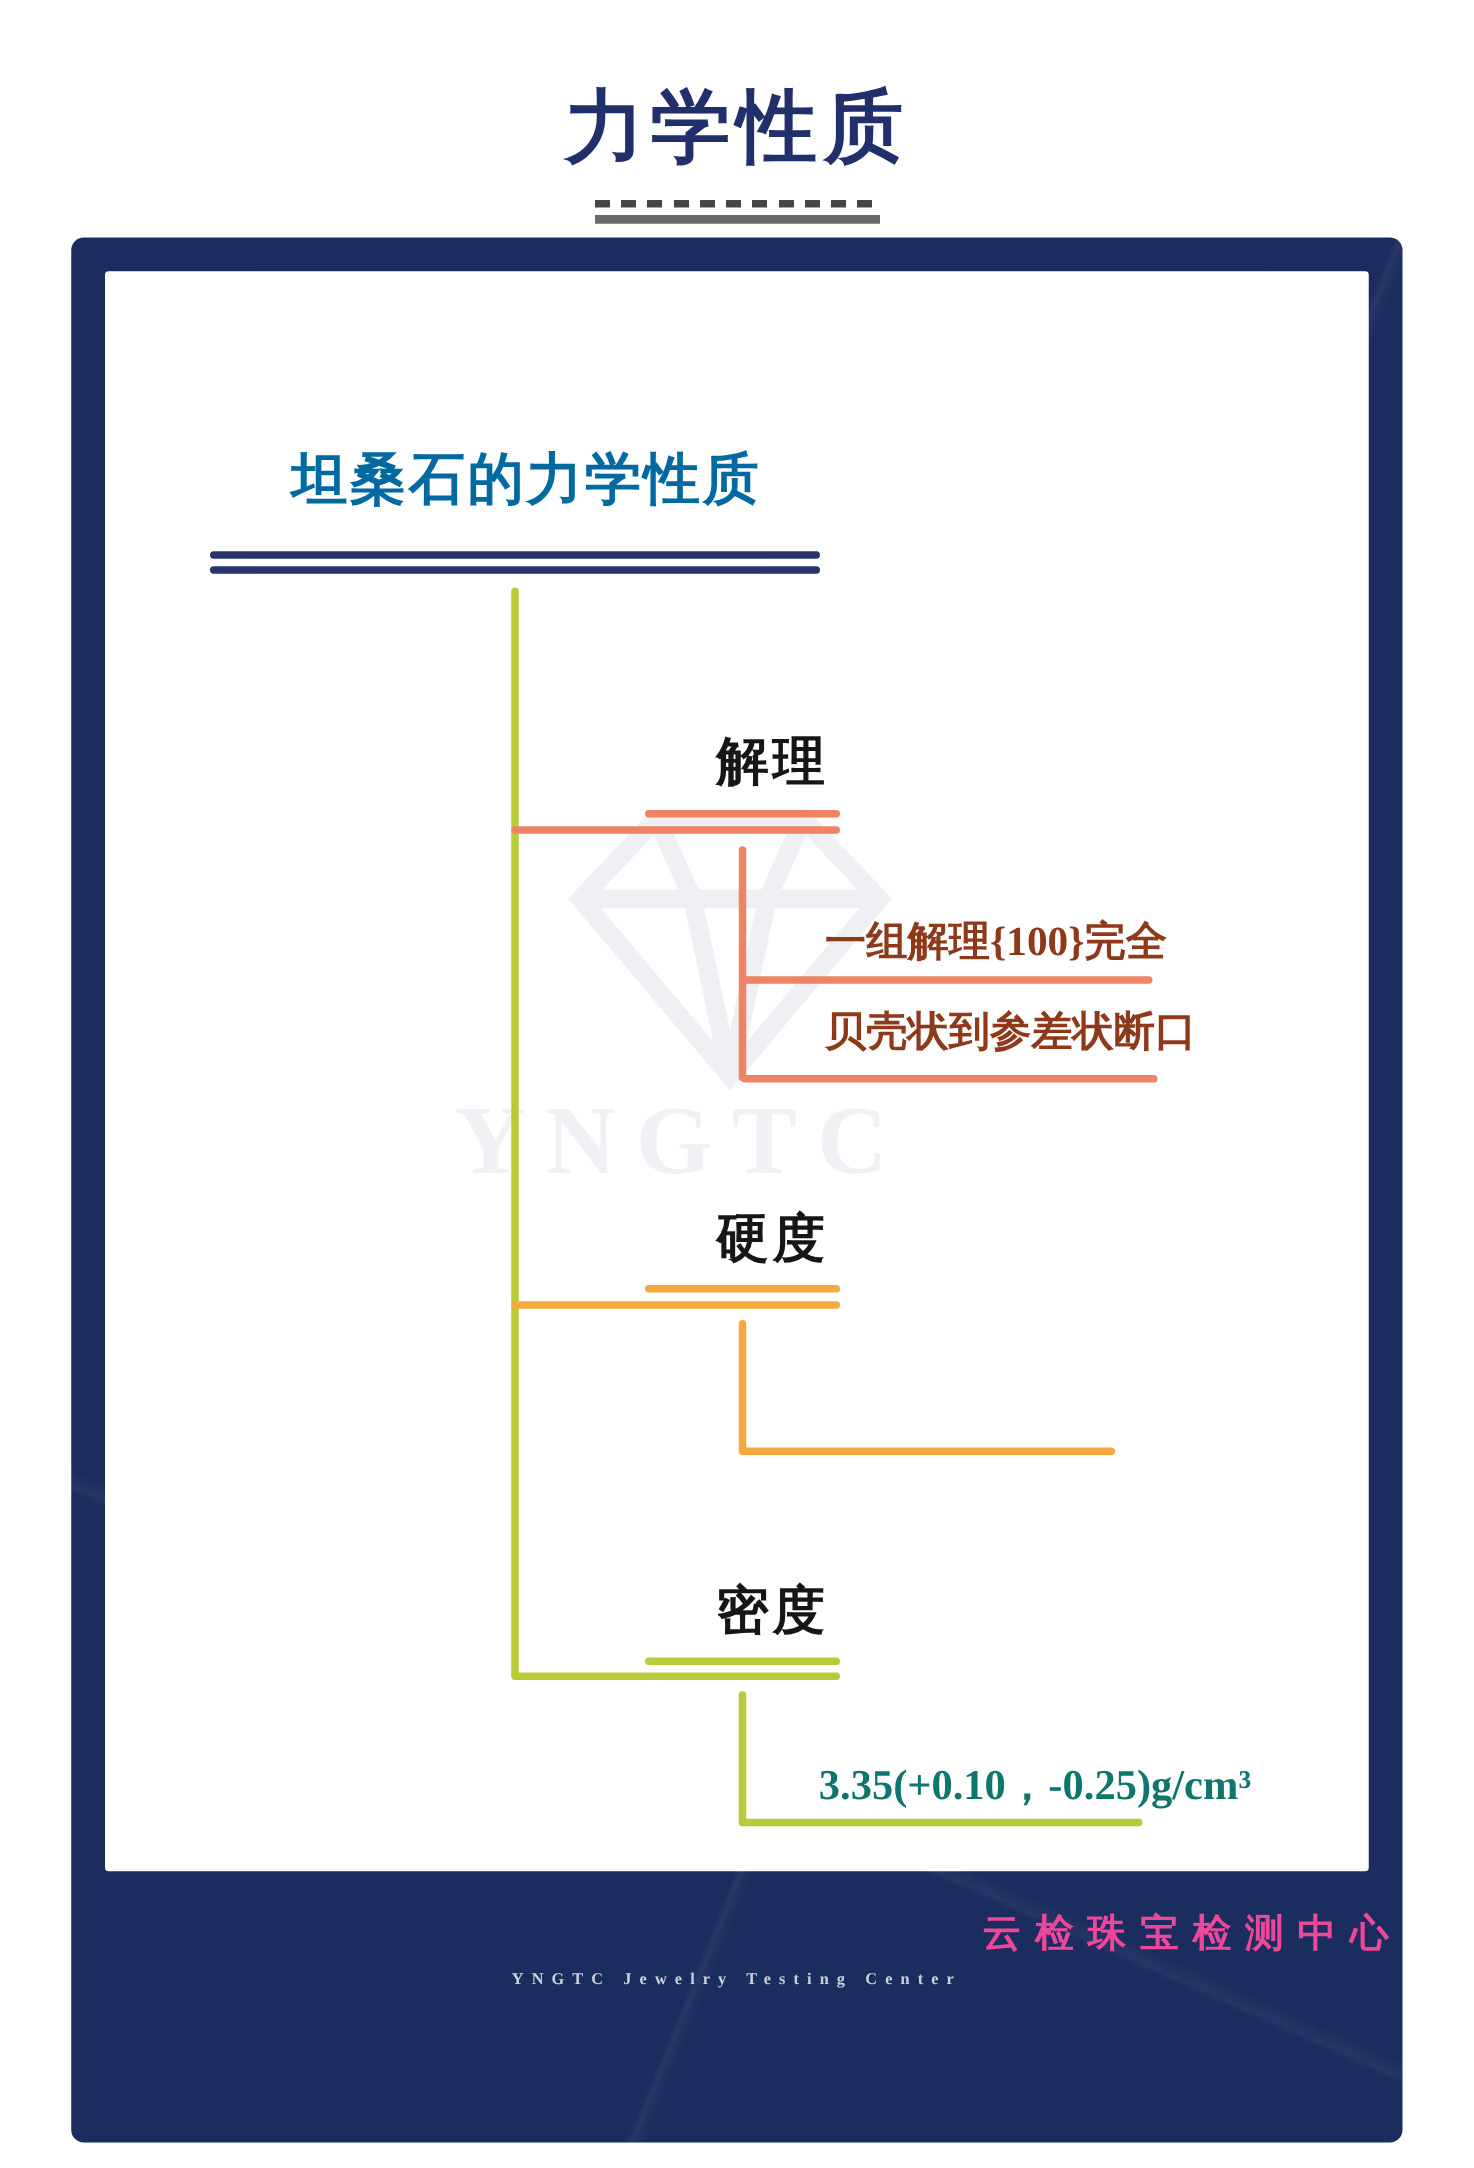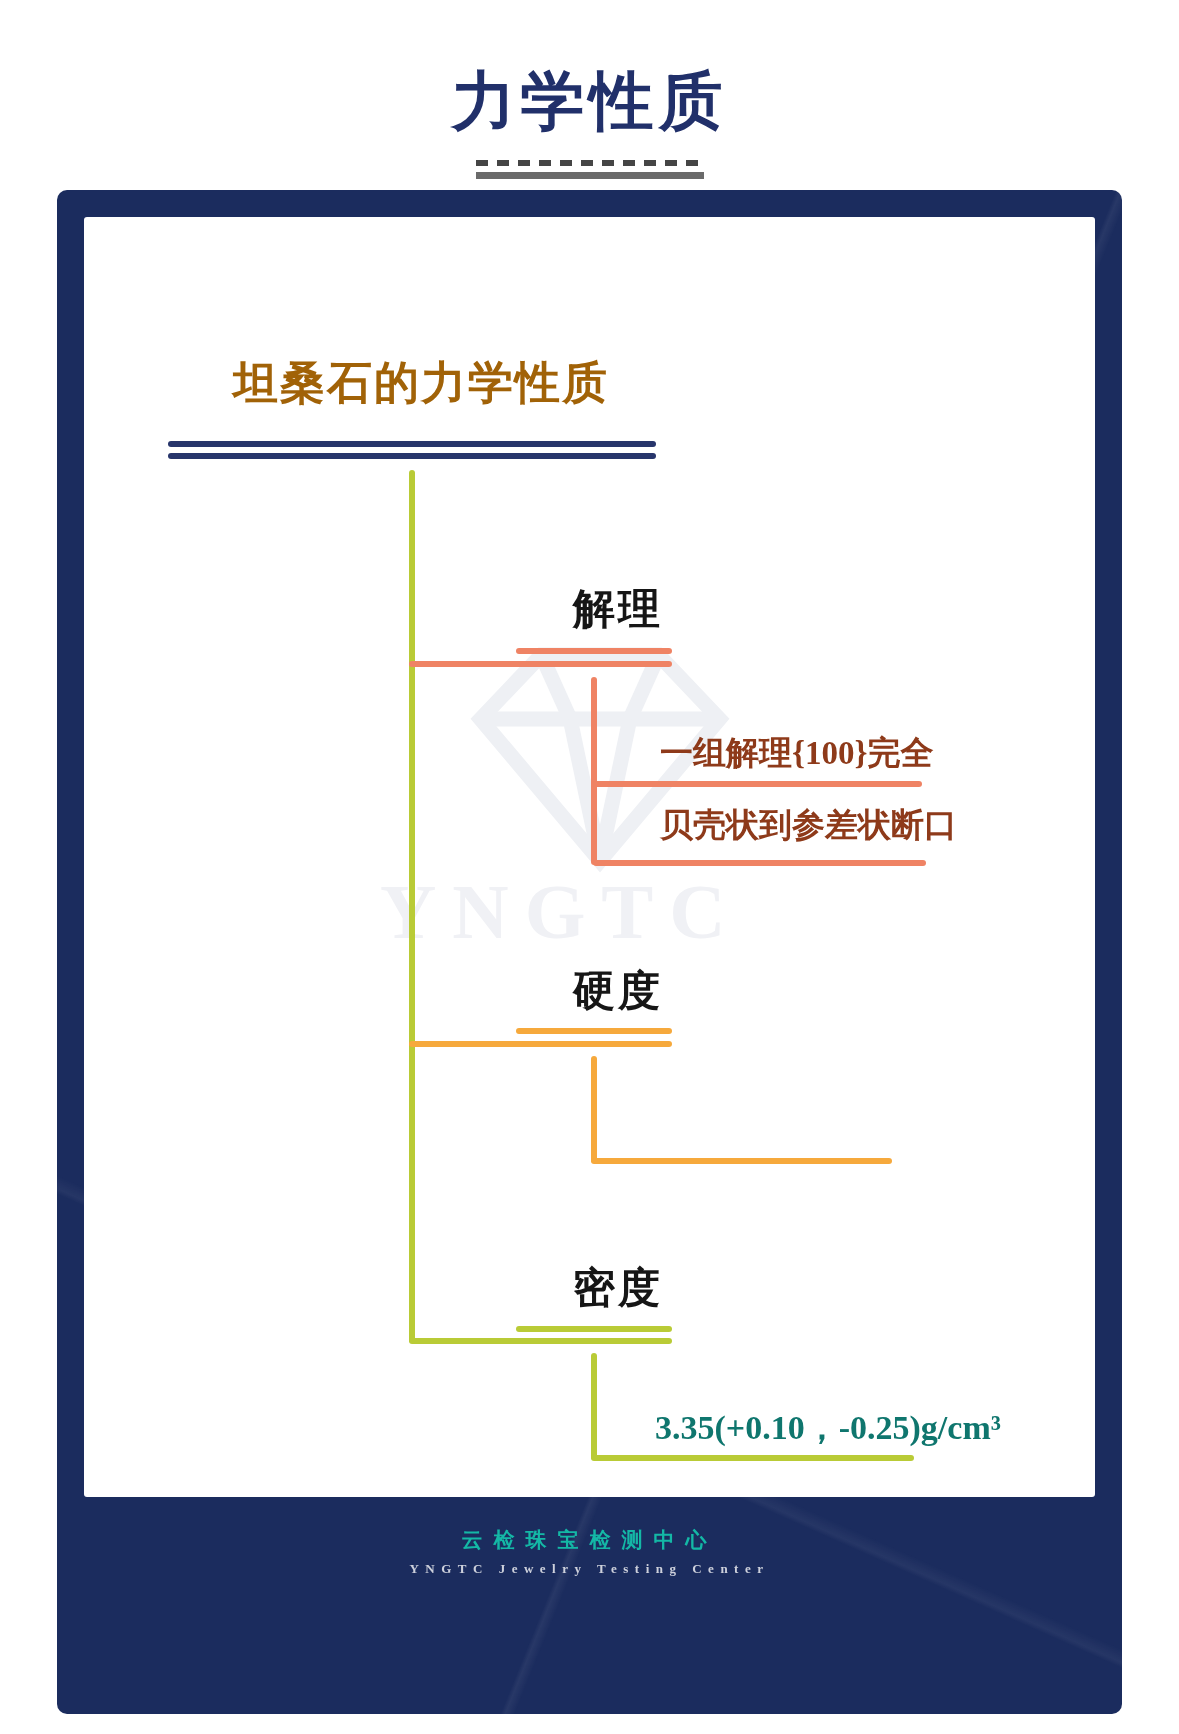--- a/index.html
+++ b/index.html
@@ -27,29 +27,29 @@
     content:"";position:absolute;inset:0;border-radius:inherit;pointer-events:none;
     background:
       linear-gradient(112deg,transparent 63%,rgba(255,255,255,.06) 63.3%,transparent 63.9%),
       linear-gradient(24deg,transparent 26%,rgba(255,255,255,.05) 26.3%,transparent 27%);
   }
   .panel{
     position:absolute;left:27px;top:27px;width:1011px;height:1280px;
     background:#ffffff;border-radius:3px;overflow:hidden;
   }
   
-  .watermark{position:absolute;left:296px;top:400px;width:440px;text-align:left;z-index:0;}
+  .watermark{position:absolute;left:280px;top:400px;width:440px;text-align:left;z-index:0;}
   .watermark svg{display:block;margin:0 auto;}
   .wm-text{
     margin-top:-18px;font-size:78px;font-weight:800;color:#f0f1f5;letter-spacing:16px;
   }
   
   .heading{
     position:absolute;left:149px;top:136px;margin:0;z-index:1;
-    font-size:45px;font-weight:800;color:#a16207;letter-spacing:2px;
+    font-size:45px;font-weight:800;color:#0369a1;letter-spacing:2px;
   }
   .line{position:absolute;border-radius:3px;z-index:1;}
   .hline{height:6px;}
   .vline{width:6px;}
   .navy-l1{left:84px;top:224px;width:488px;background:#27356b;}
   .navy-l2{left:84px;top:236px;width:488px;background:#27356b;}
   .trunk{left:325px;top:253px;height:873px;background:#b9cb36;}
   .b-label{
     position:absolute;z-index:1;font-size:42px;font-weight:800;color:#161616;letter-spacing:3px;margin-left:25px;
   }
@@ -75,21 +75,21 @@
   .sub-text{position:absolute;z-index:1;font-size:33px;font-weight:700;}
   .t-cleavage{color:#8e3a1a;}
   .t-hardness{color:#8a5c2a;}
   .t-density{color:#0f766e;}
   .st-c1{left:576px;top:514px;text-align:center;}
   .st-c2{left:576px;top:586px;}
   .st-h1{left:576px;top:888px;}
   .st-d1{left:571px;top:1188px;font-size:34px;}
   
   .footer{position:absolute;left:0;right:0;top:1336px;text-align:center;}
-  .footer-cn{color:#14b8a6;font-size:21px;font-weight:700;letter-spacing:11px;}
+  .footer-cn{color:#ec4899;font-size:31px;font-weight:700;letter-spacing:11px;text-align:right;}
   .footer-en{
     margin-top:7px;color:rgba(255,255,255,.78);font-size:13px;font-weight:600;letter-spacing:6.5px;
   }
 </style>
 </head>
 <body>
 
 <div class="page">
 
   <h1 class="page-title">力学性质</h1>

